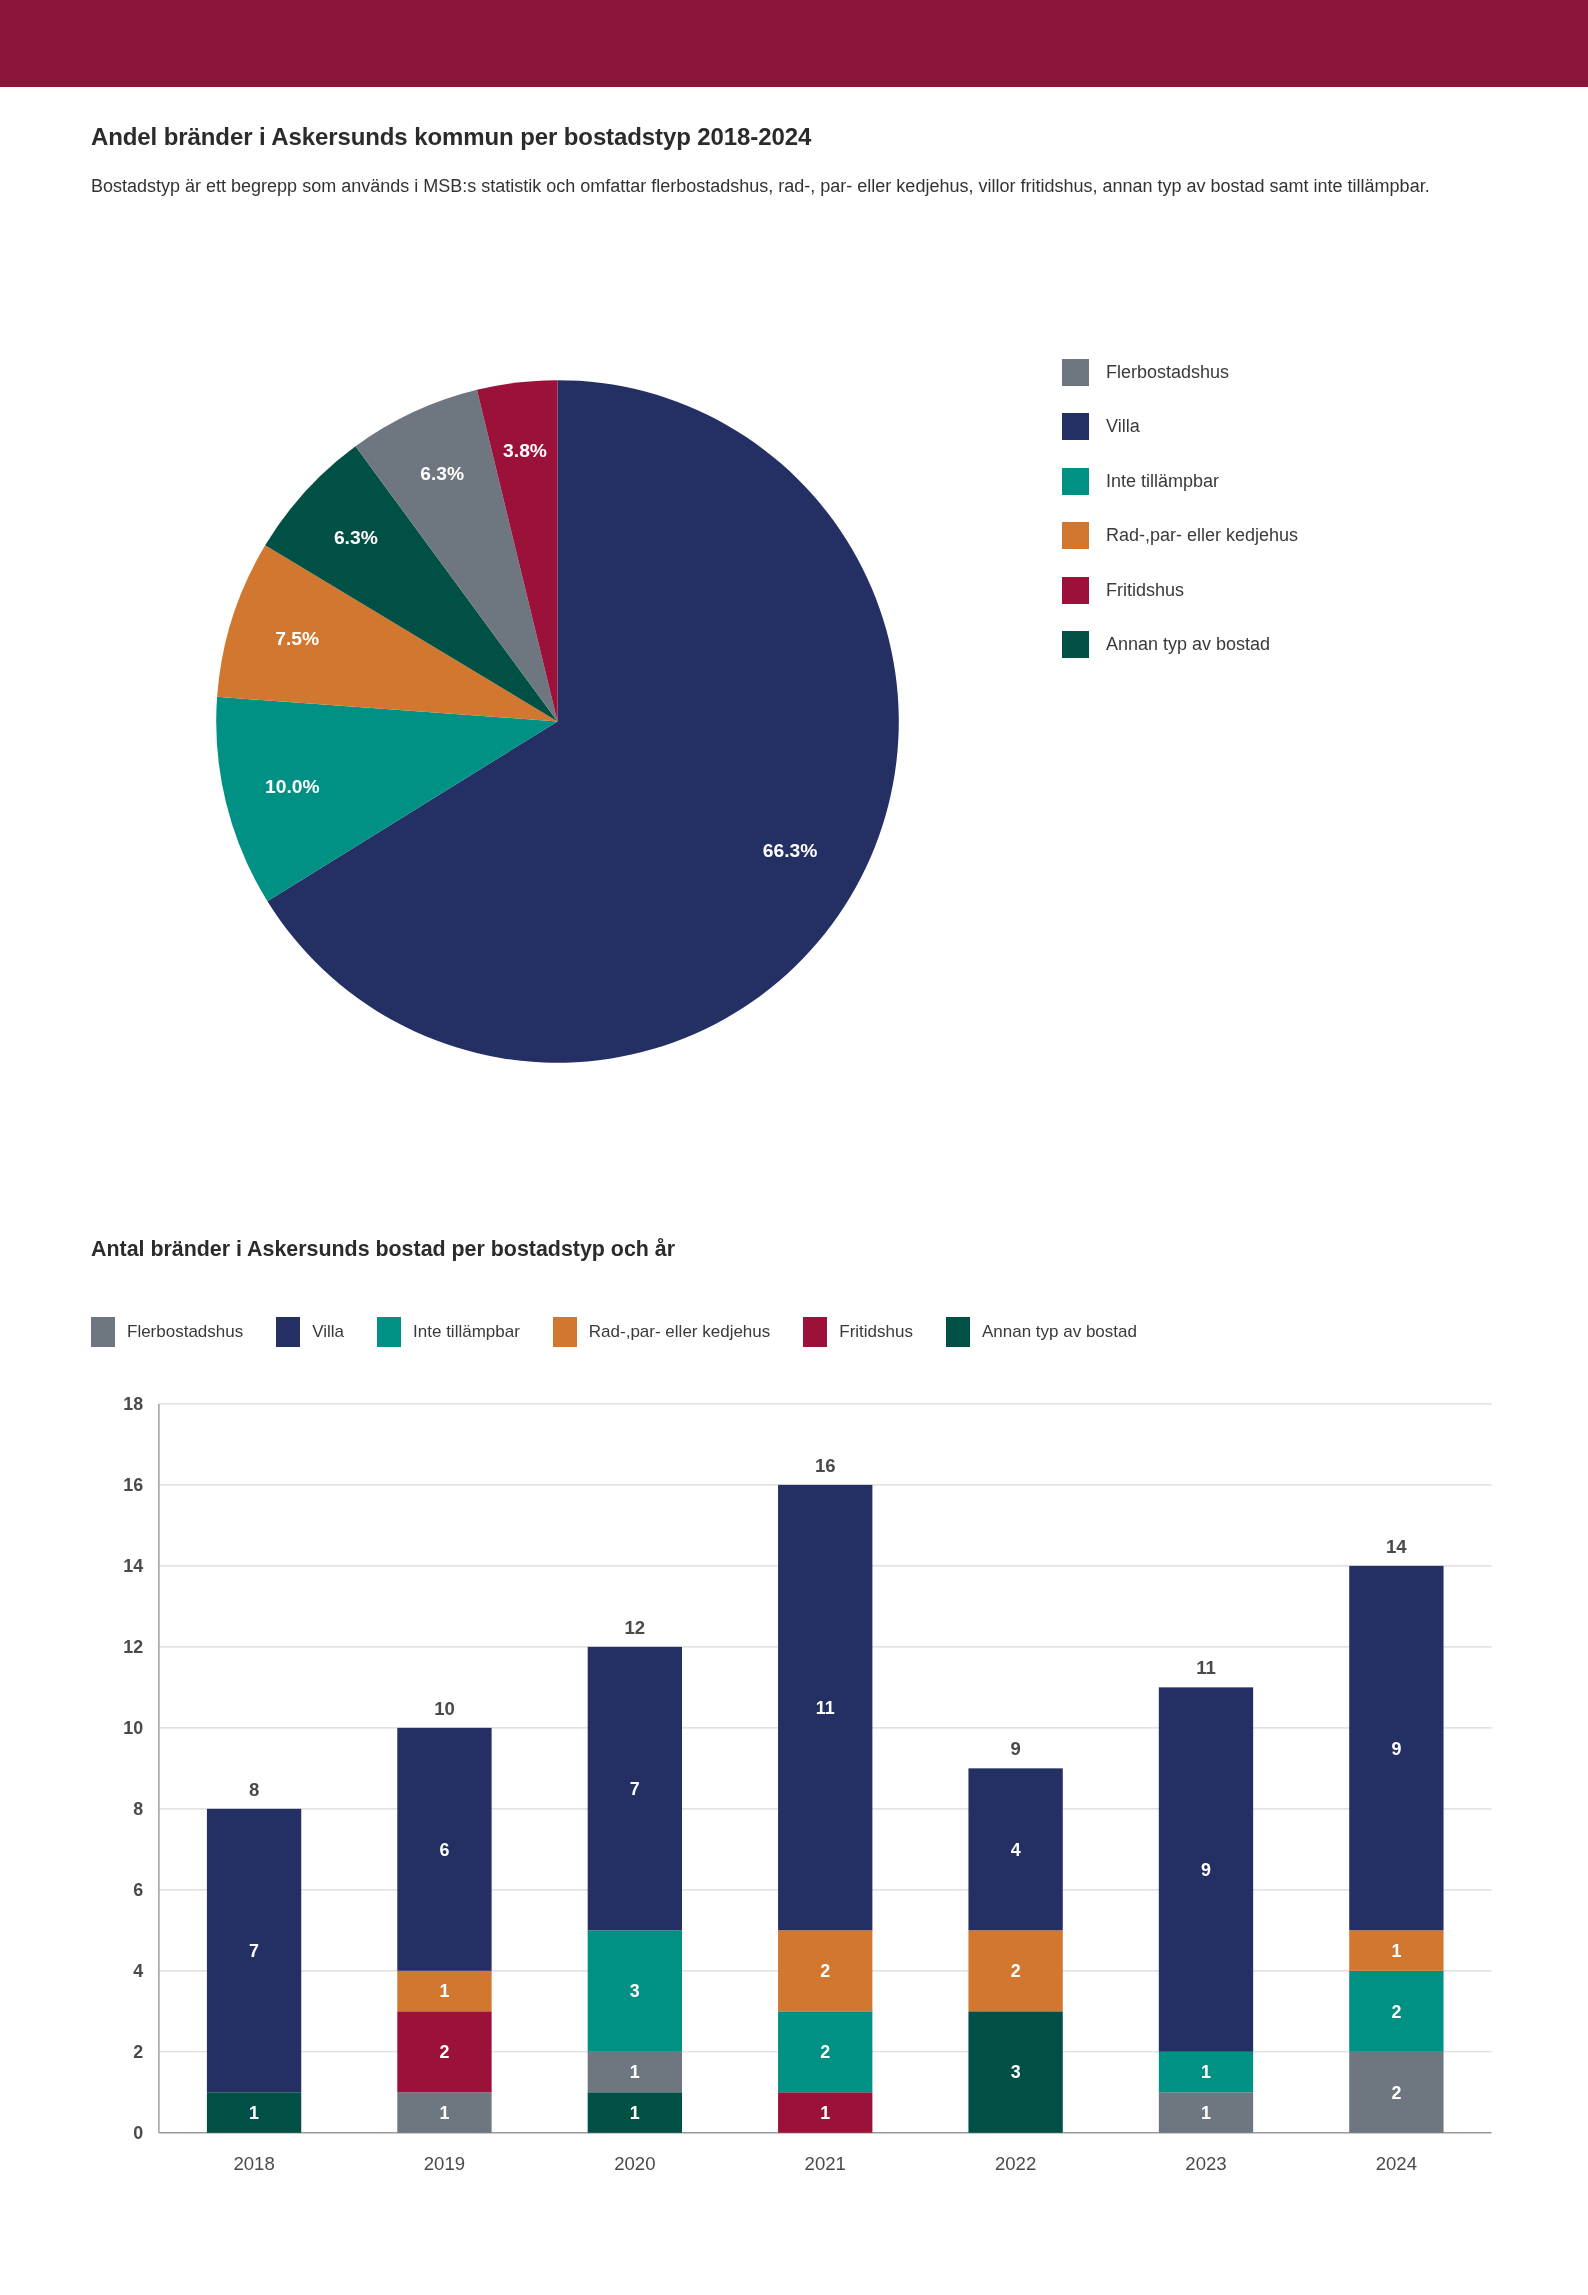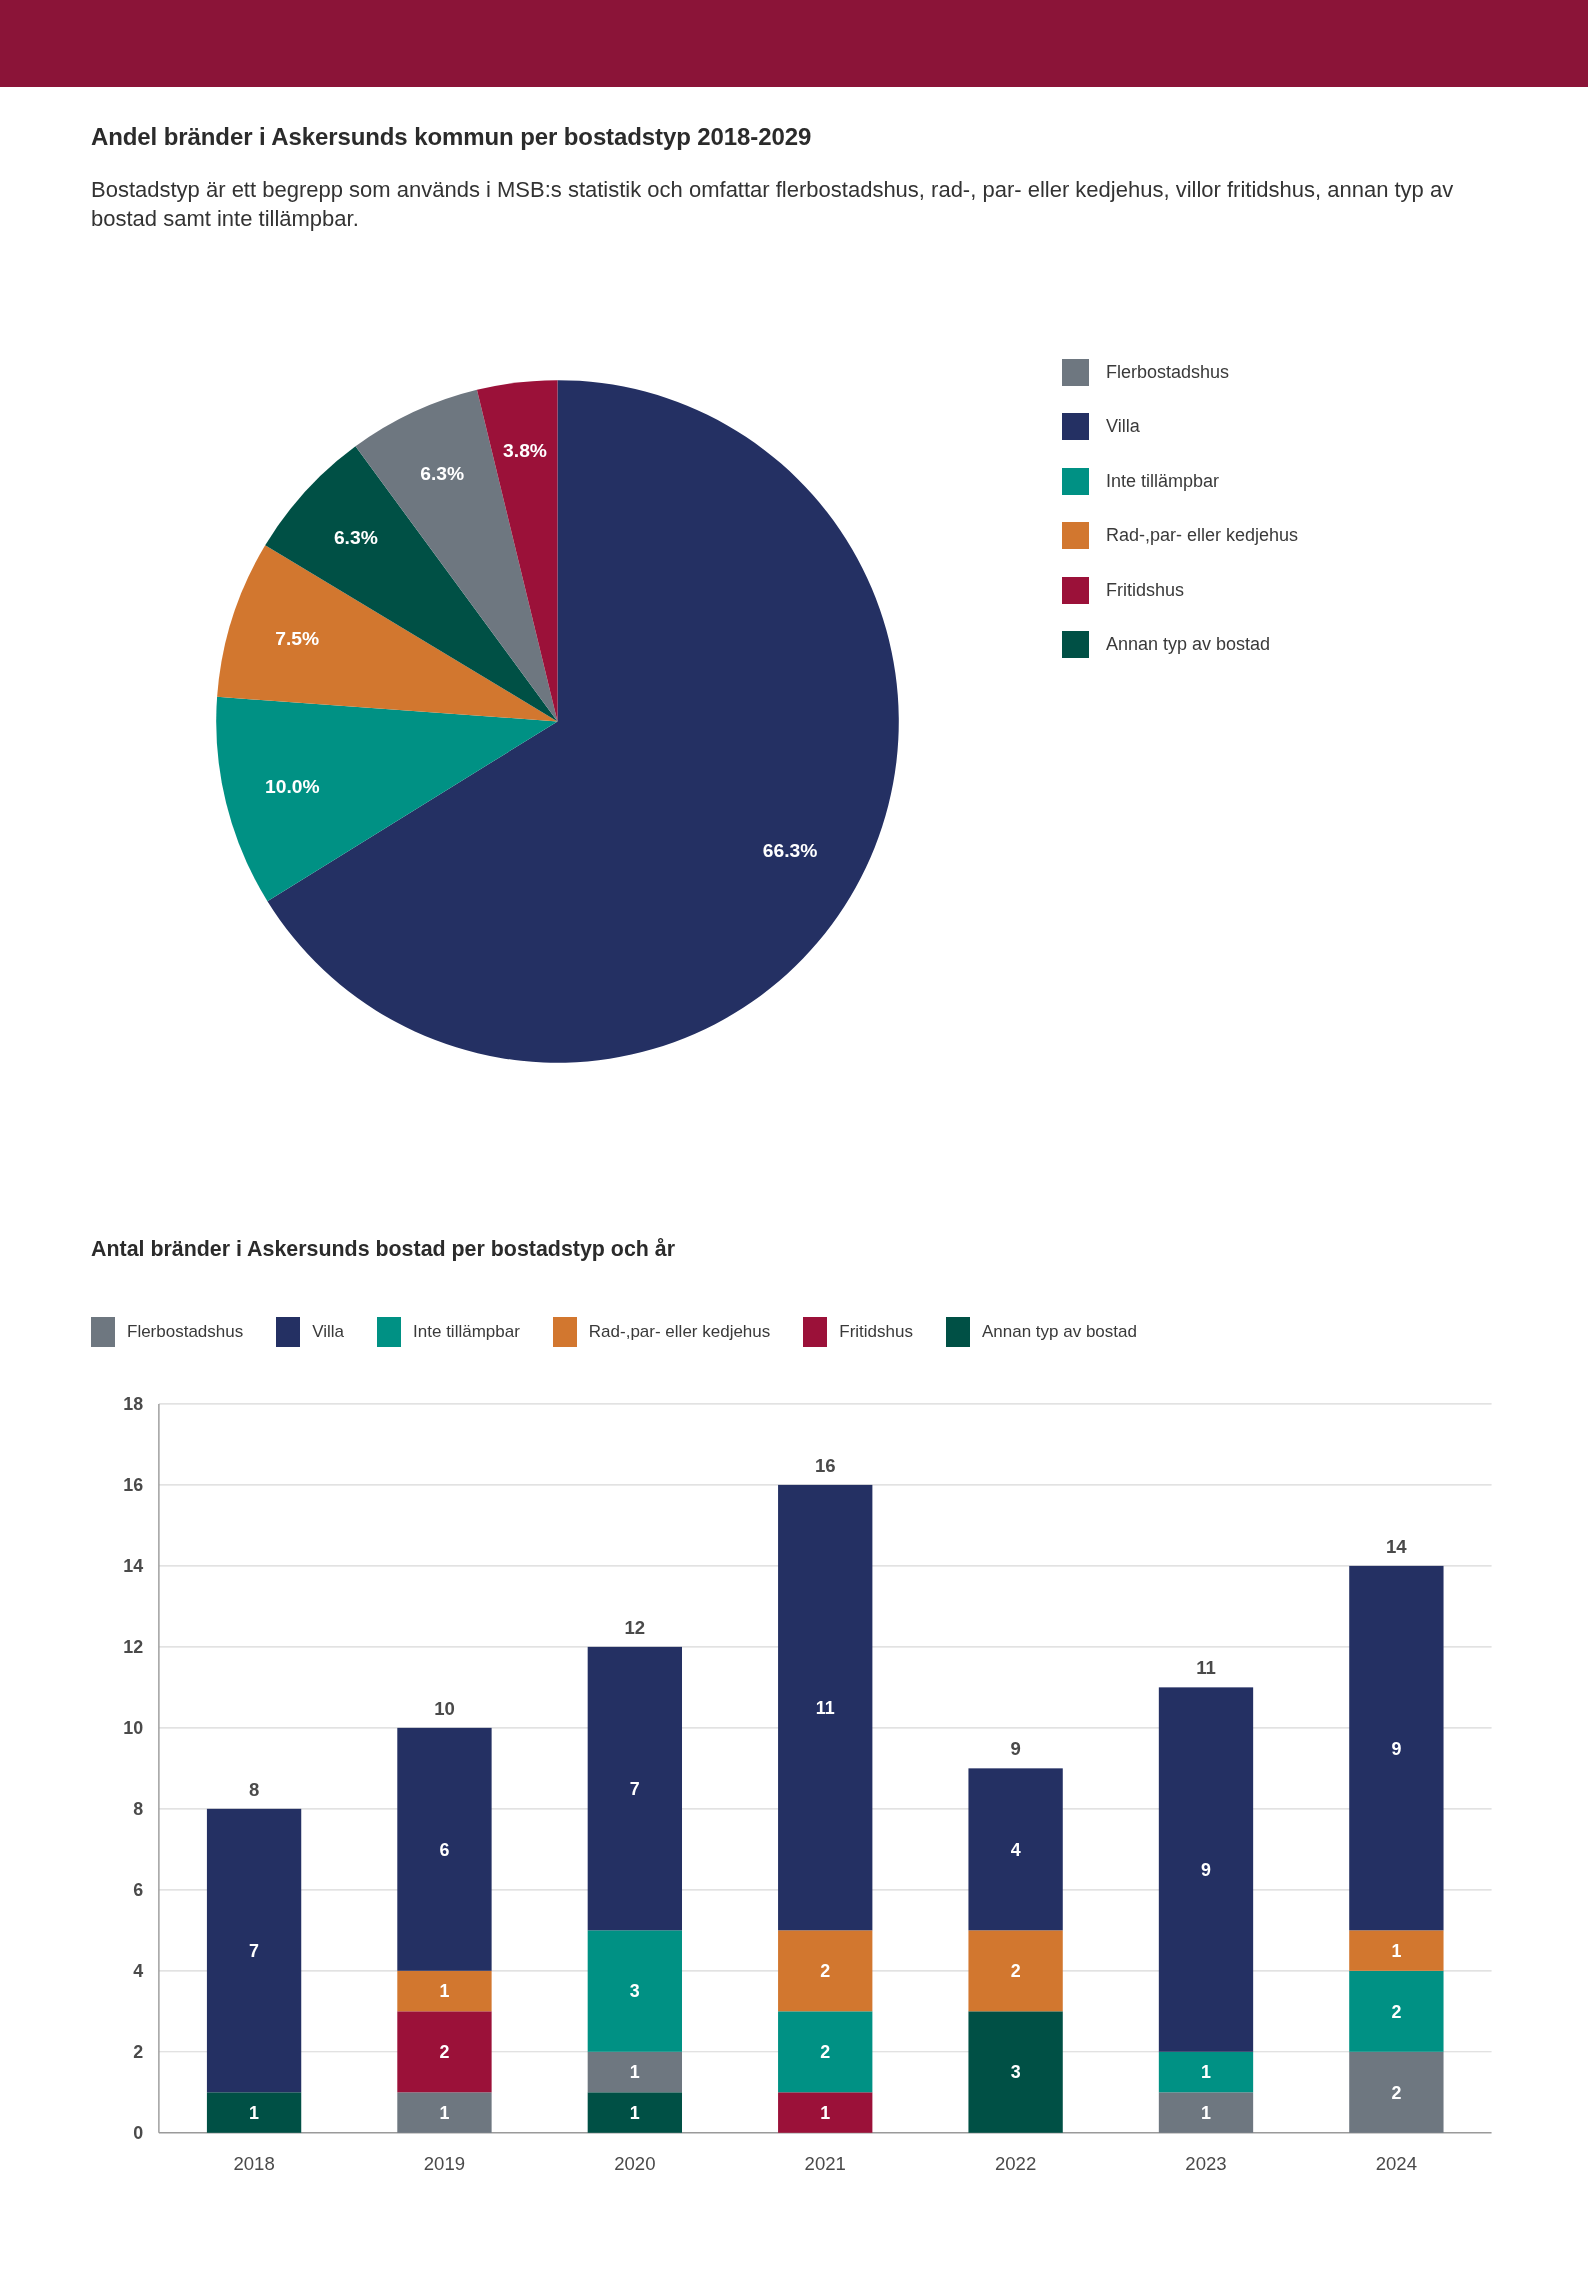--- a/index.html
+++ b/index.html
@@ -31,21 +31,21 @@
     width: 1429px;
     font-size: 24px;
     font-weight: bold;
     color: #2b2b2b;
     letter-spacing: -0.1px;
   }
   .page-subtitle {
     position: absolute;
     left: 91px; top: 175px;
     width: 1415px;
-    font-size: 22px;
+    font-size: 18px;
     line-height: 1.32;
     color: #333333;
     font-weight: normal;
   }
 
   
   .pie-wrap {
     position: absolute;
     left: 186px; top: 368px;
     width: 743px; height: 714px;
@@ -143,21 +143,21 @@
     fill: #ffffff;
   }
   .gridline { stroke: #d8d8d8; stroke-width: 1.6; }
   .axisline { stroke: #9a9a9a; stroke-width: 2; }
 </style>
 </head>
 <body>
 
 <div class="banner"></div>
 
-<div class="page-title">Andel bränder i Askersunds kommun per bostadstyp 2018-2029</div>
+<div class="page-title">Andel bränder i Askersunds kommun per bostadstyp 2018-2024</div>
 <div class="page-subtitle">Bostadstyp är ett begrepp som används i MSB:s statistik och omfattar flerbostadshus, rad-, par- eller kedjehus, villor fritidshus, annan typ av bostad samt inte tillämpbar.</div>
 
 <div class="pie-wrap">
   <svg class="pie-svg" id="pie-svg" width="743" height="714" viewBox="0 0 1040 1000">
       <path d="M 520 495 L 520 17 A 478 478 0 1 1 113.7354987474427 746.8593953419464 Z" fill="#243063"></path>
       <text x="845.771550344906" y="685.33549731334" text-anchor="middle" class="pie-label">66.3%</text>
       <path d="M 520 495 L 113.7354987474427 746.8593953419464 A 478 478 0 0 1 43.242309097710745 460.56013697011554 Z" fill="#009184"></path>
       <text x="148.68978852022695" y="595.4247606004317" text-anchor="middle" class="pie-label">10.0%</text>
       <path d="M 520 495 L 43.242309097710745 460.56013697011554 A 478 478 0 0 1 110.60888934021739 248.25535768177335 Z" fill="#D2772F"></path>
       <text x="155.50955725702363" y="388.3432788419579" text-anchor="middle" class="pie-label">7.5%</text>

